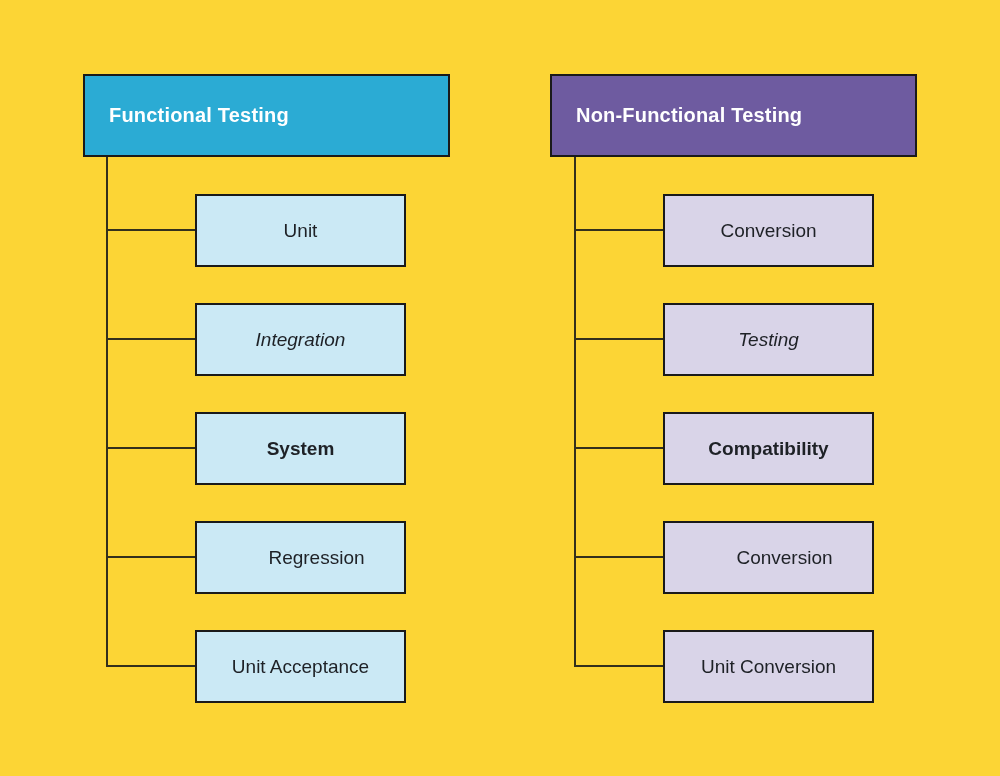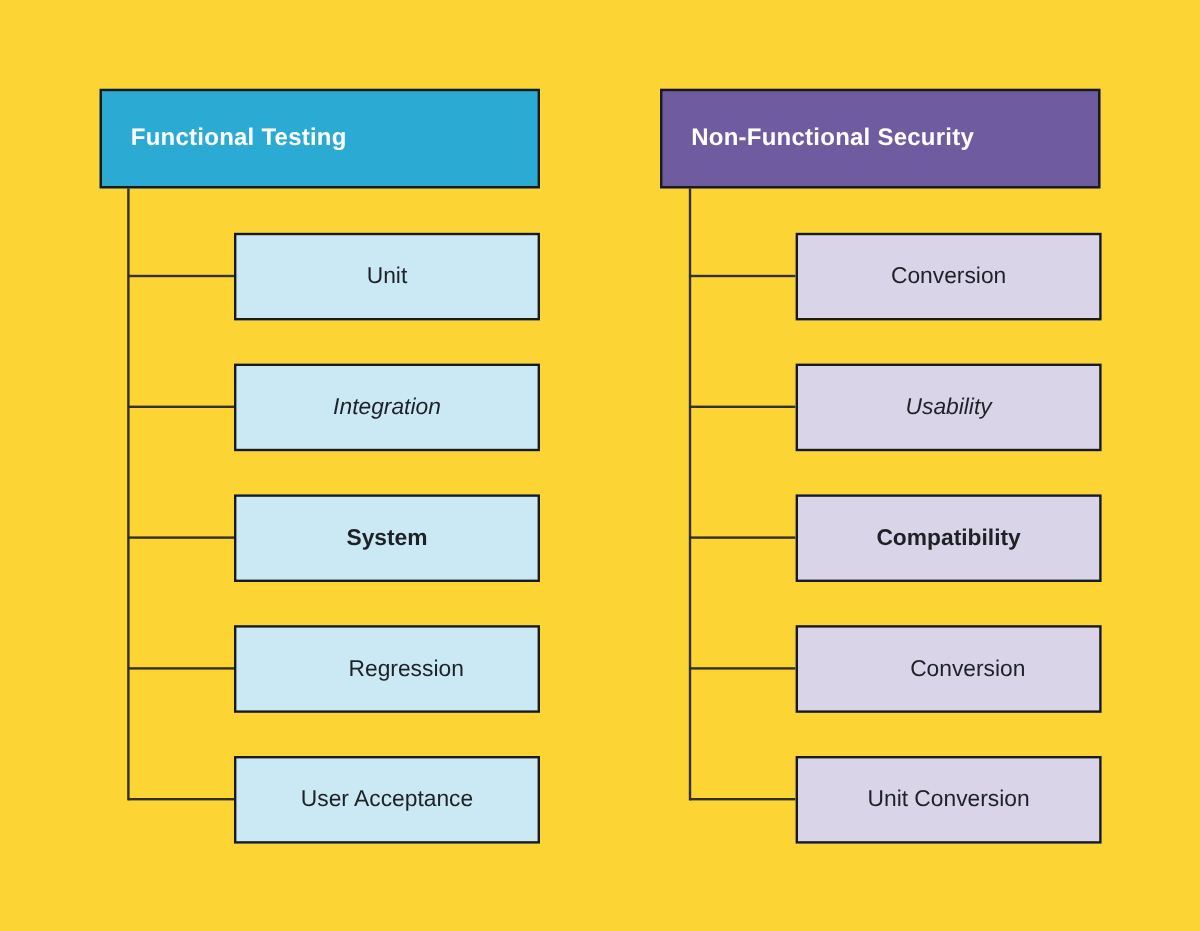--- a/index.html
+++ b/index.html
@@ -24,21 +24,21 @@
     font-size: 20px;
     font-weight: bold;
     letter-spacing: 0.2px;
     color: var(--header-text-color, #FFFFFF);
   }
   .header-func { left: 83px;  background: var(--functional-header-bg, #2BABD4); text-align: right; }
   .header-nonfunc { left: 550px; background: var(--nonfunctional-header-bg, #6E5BA0); }
 
   .child {
     position: absolute;
-    width: 255px;
+    width: 211px;
     height: 73px;
     box-sizing: border-box;
     border: 2px solid var(--border-color, #1A1A1A);
     display: flex;
     align-items: center;
     justify-content: center;
     font-size: 19px;
     color: var(--child-text-color, #1E2126);
   }
   .tree-func .child { left: 195px; background: var(--functional-child-bg, #CBE9F5); }
@@ -80,33 +80,33 @@
     <div class="branch c1"></div>
     <div class="branch c2"></div>
     <div class="branch c3"></div>
     <div class="branch c4"></div>
     <div class="branch c5"></div>
 
     <div class="child r1">Unit</div>
     <div class="child r2">Integration</div>
     <div class="child r3">System</div>
     <div class="child r4">Regression</div>
-    <div class="child r5">User Acceptance</div>
+    <div class="child r5">Unit Acceptance</div>
   </div>
 
   <div class="tree-nonfunc">
-    <div class="header-box header-nonfunc">Non-Functional Security</div>
+    <div class="header-box header-nonfunc">Non-Functional Testing</div>
 
     <div class="trunk trunk-nonfunc"></div>
     <div class="branch c1"></div>
     <div class="branch c2"></div>
     <div class="branch c3"></div>
     <div class="branch c4"></div>
     <div class="branch c5"></div>
 
     <div class="child r1">Conversion</div>
-    <div class="child r2">Usability</div>
+    <div class="child r2">Testing</div>
     <div class="child r3">Compatibility</div>
     <div class="child r4">Conversion</div>
     <div class="child r5">Unit Conversion</div>
   </div>
 
 </div>
 
 </body></html>

